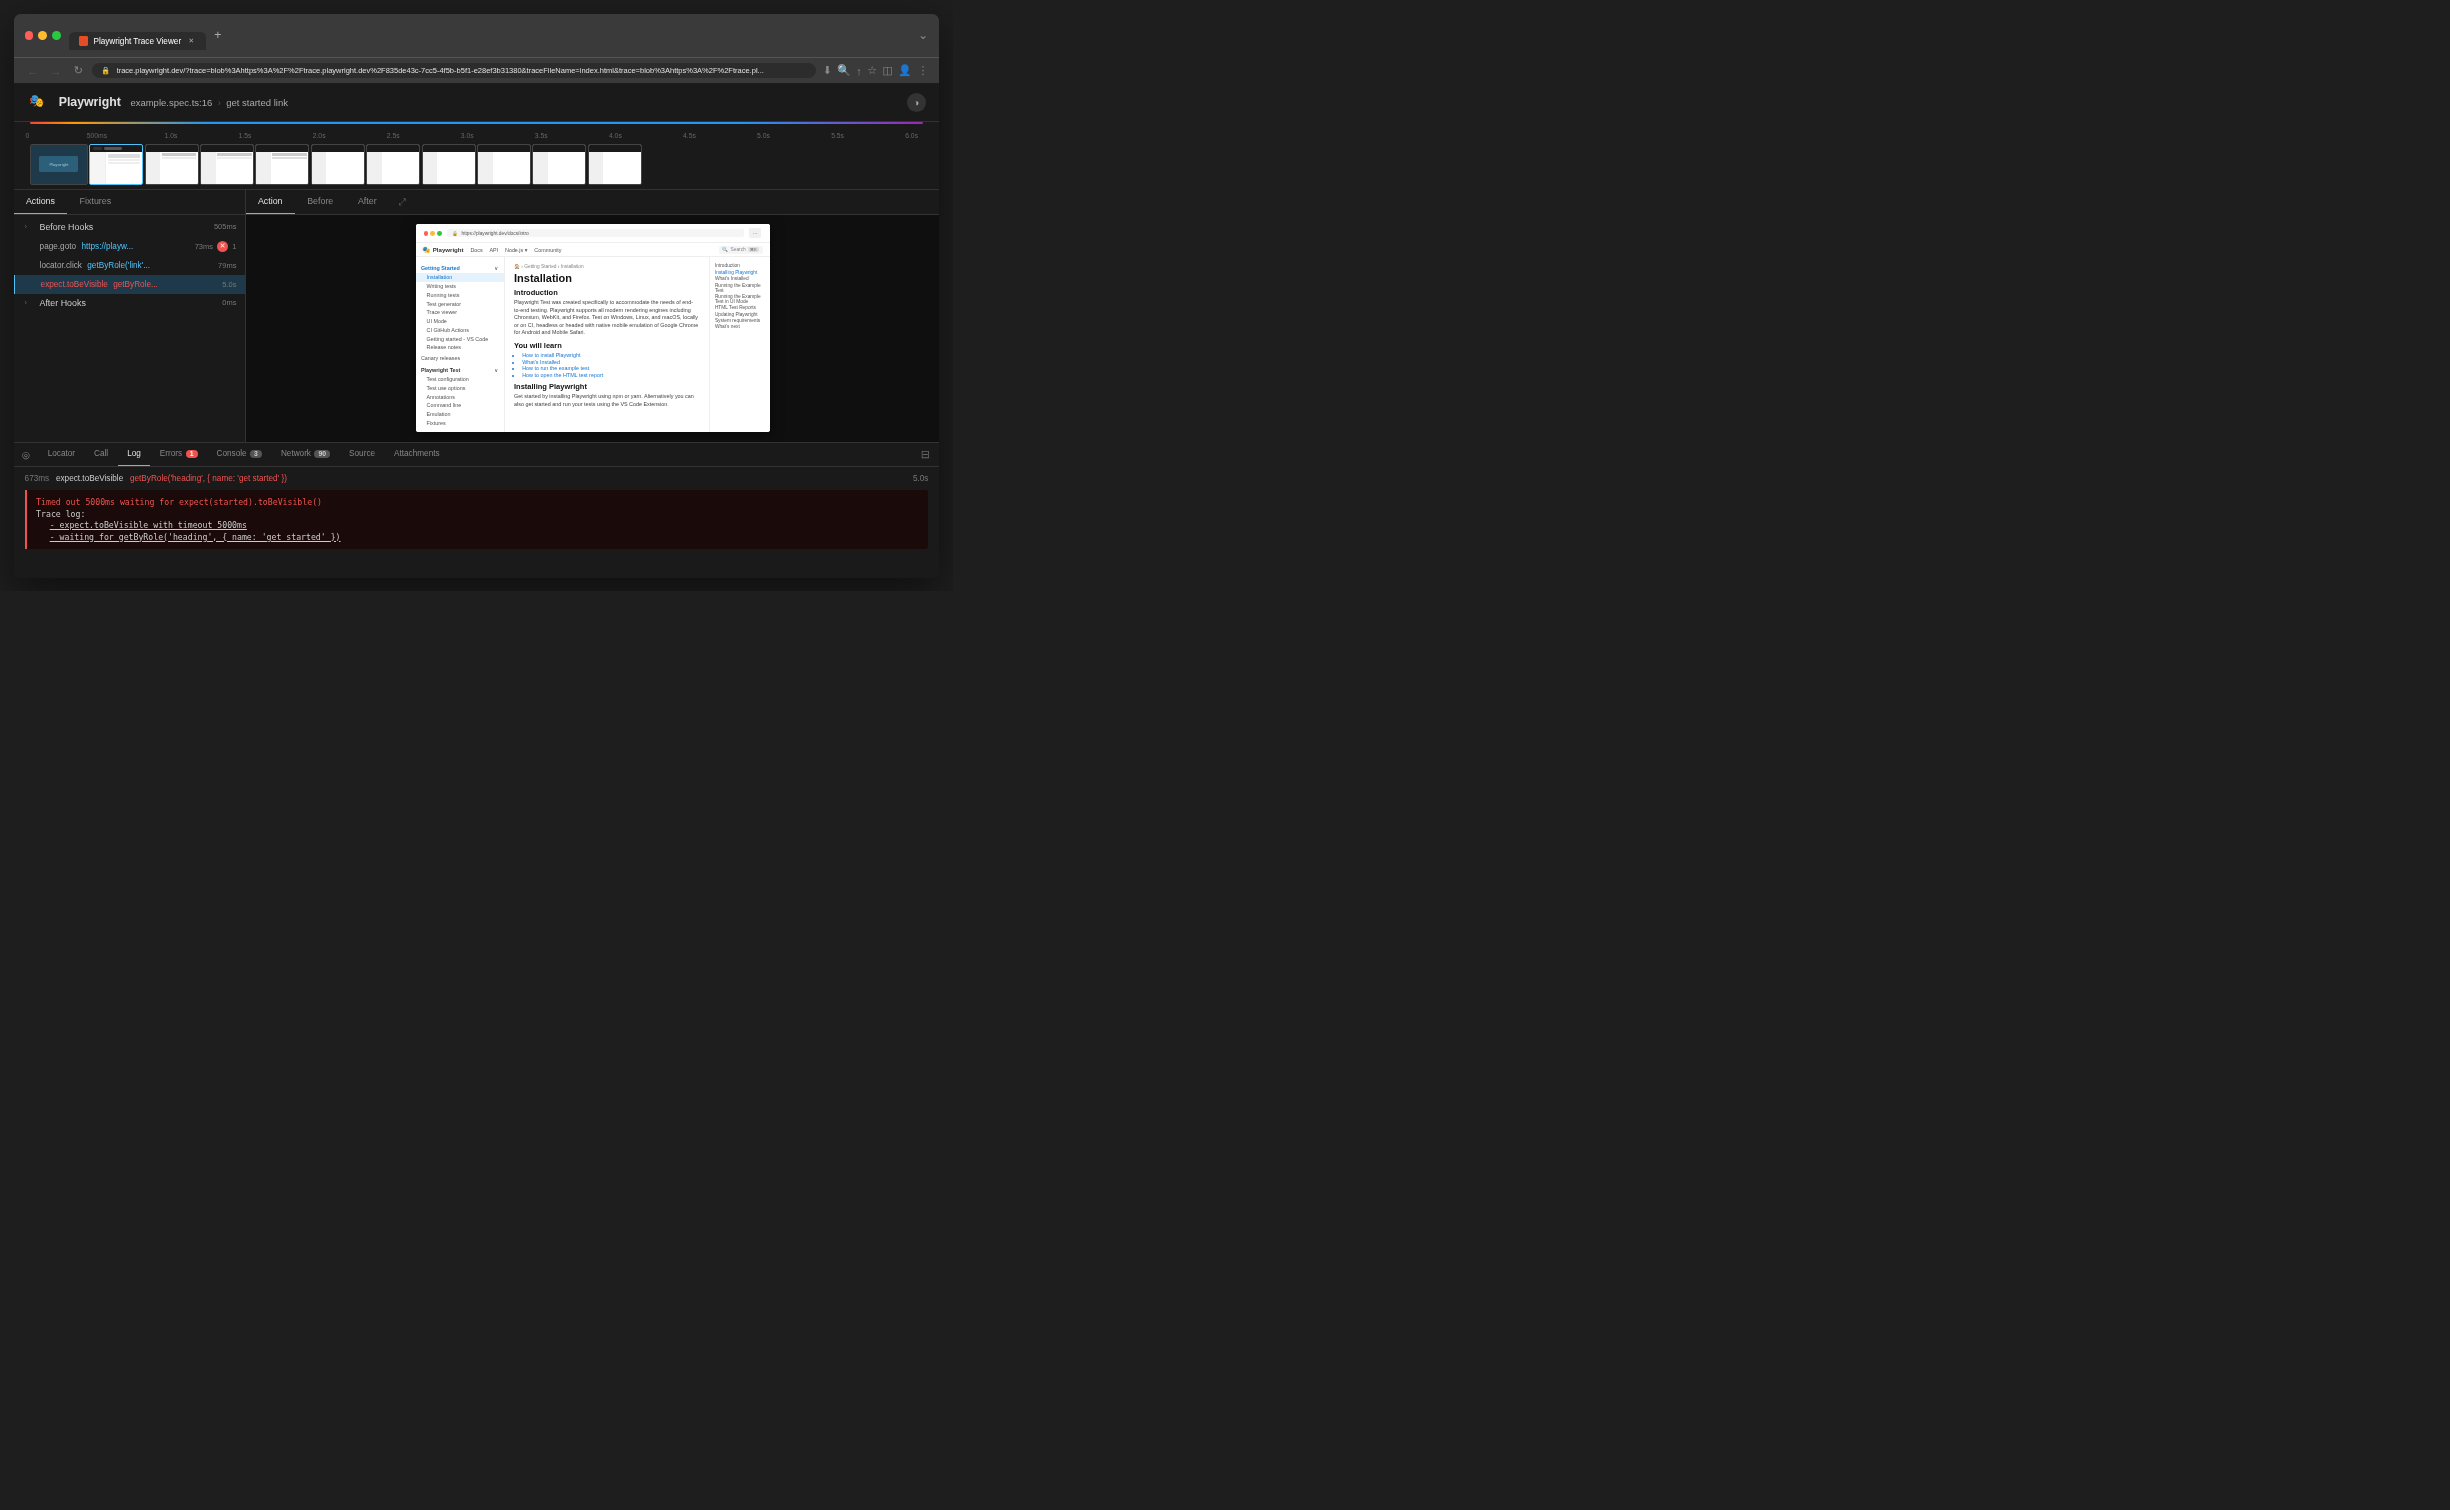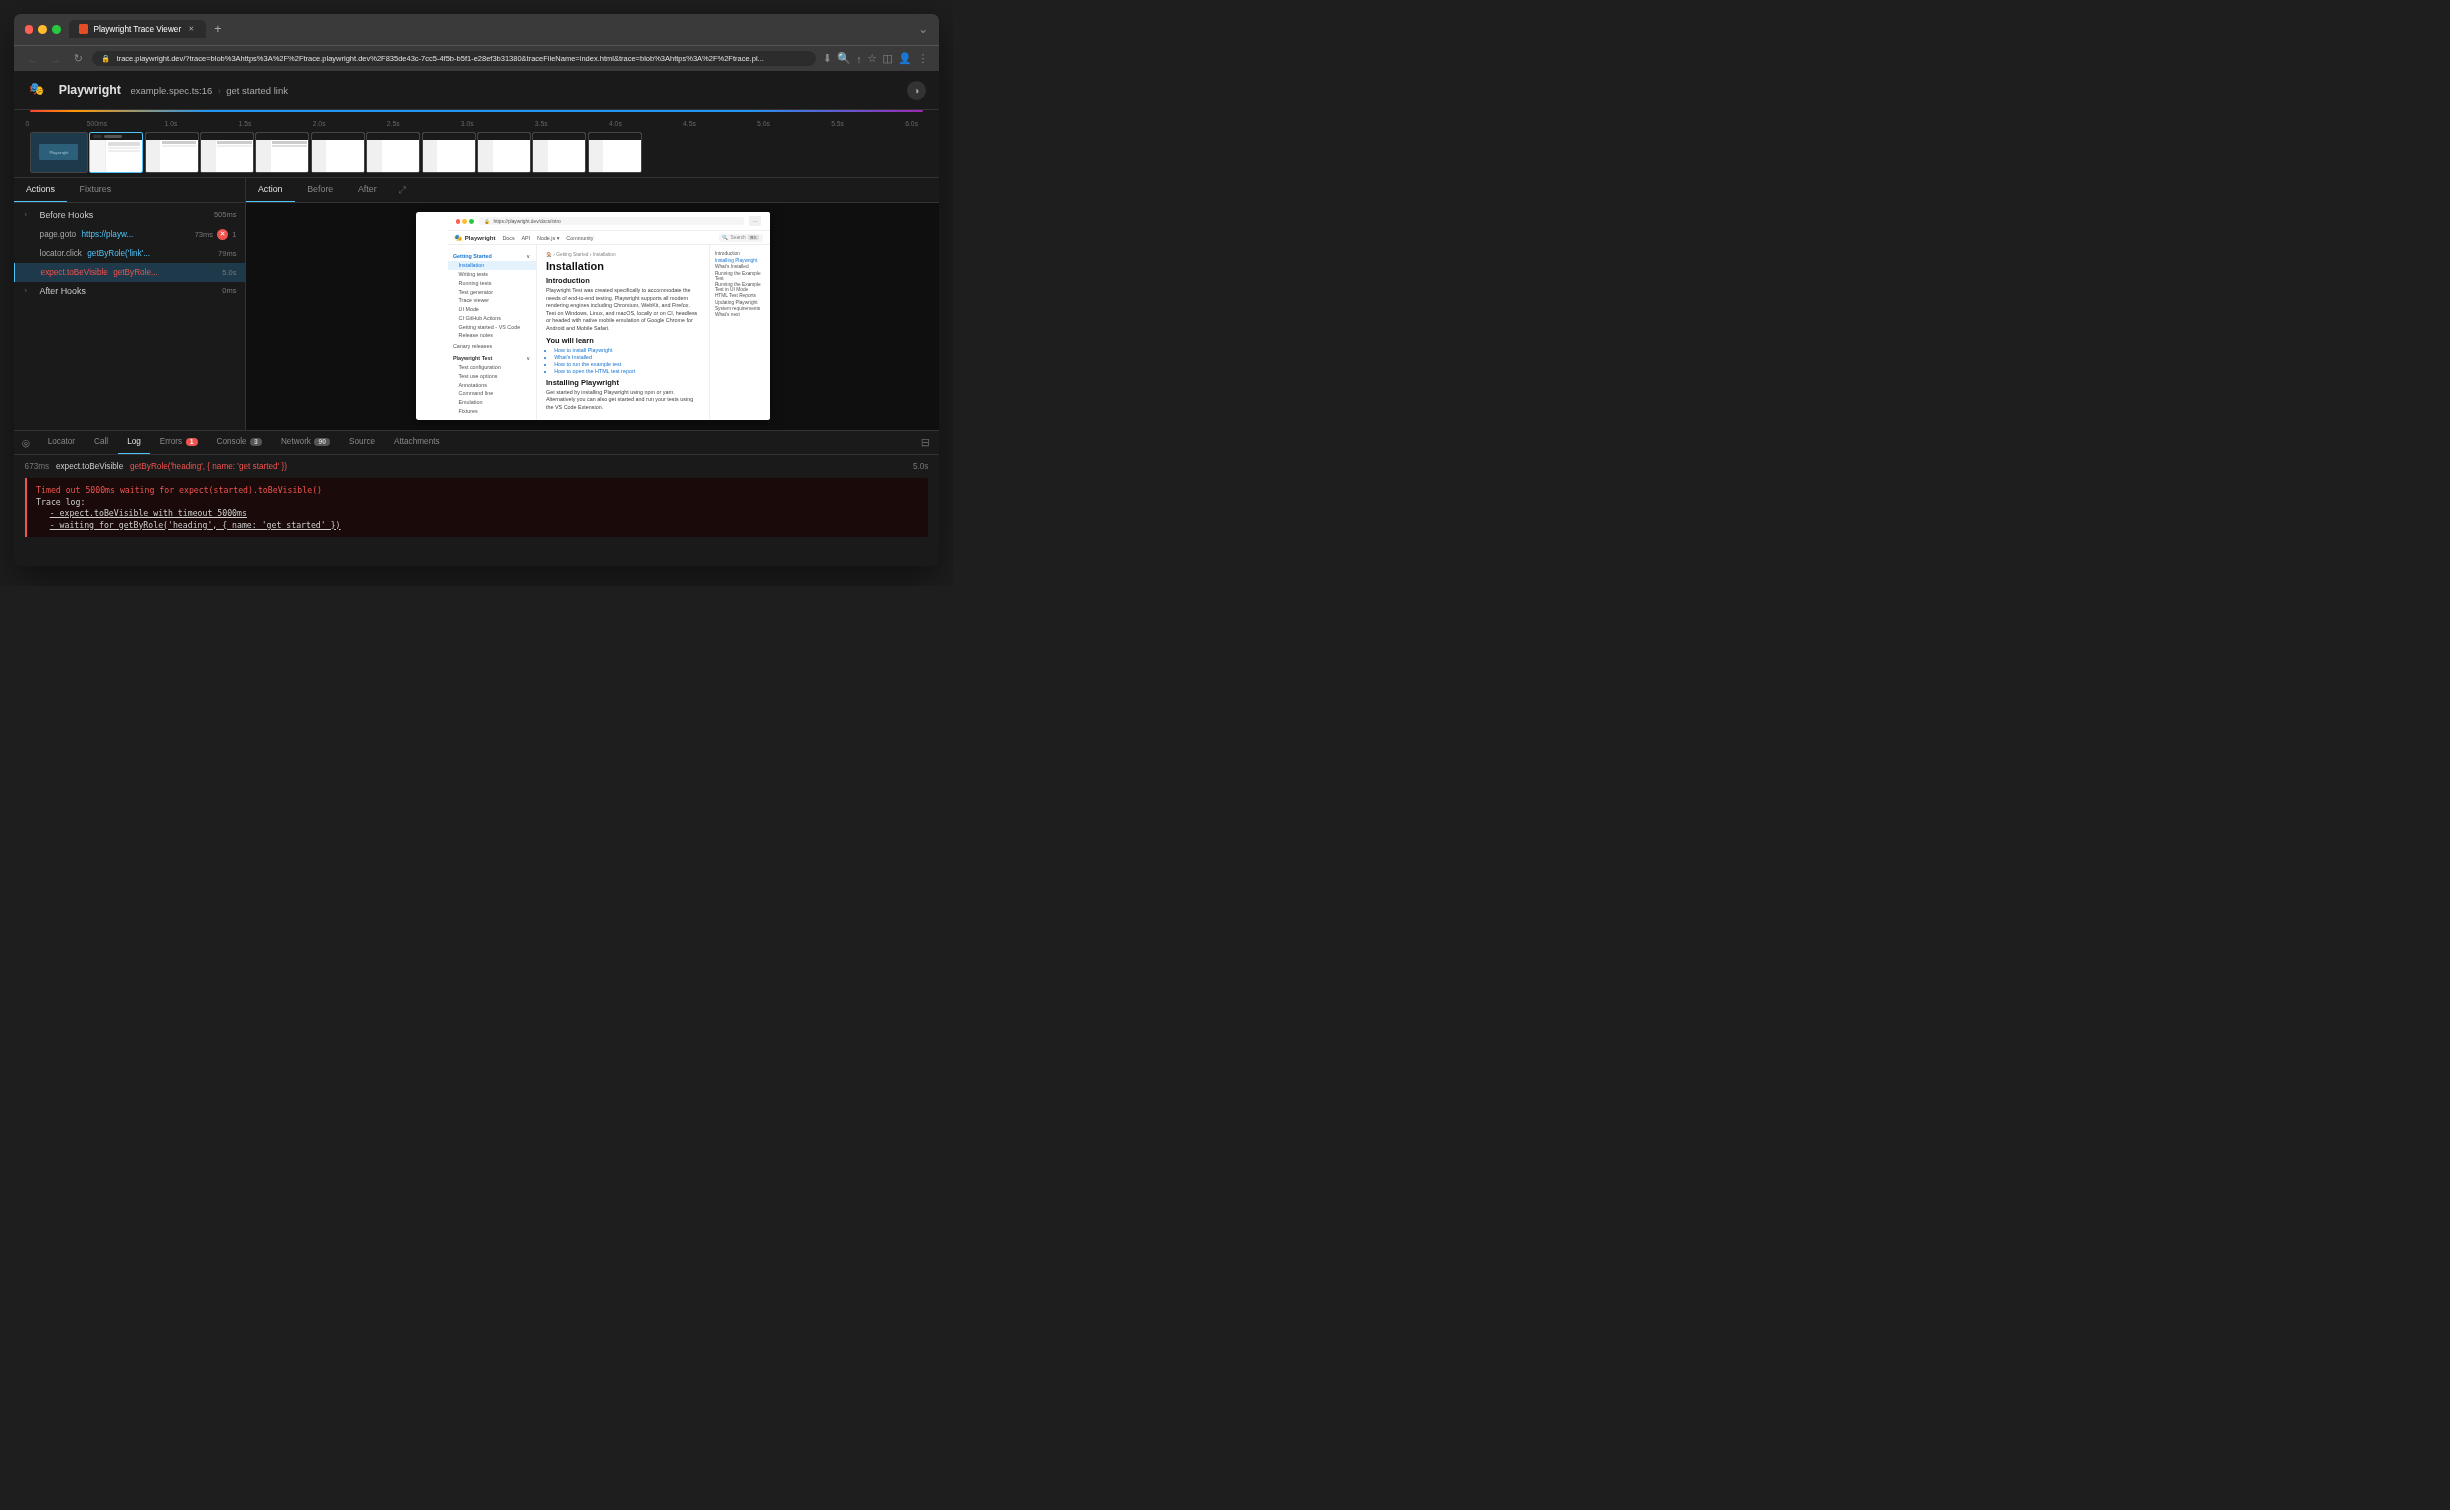--- a/index.html
+++ b/index.html
@@ -57,20 +57,21 @@
       align-items: center;
       gap: 5.4px;
       font-size: 8.2px;
       color: #e0e0e0;
       cursor: pointer;
     }
 
     .tab.active {
       background: #2c2c2c;
       color: #ffffff;
+      margin-top: 12px;
     }
 
     .tab-favicon {
       width: 9.5px;
       height: 9.5px;
       background: #e44d26;
       border-radius: 1.4px;
       display: flex;
       align-items: center;
       justify-content: center;
@@ -418,21 +419,20 @@
     }
 
     .screenshot-frame {
       background: white;
       border-radius: 2.7px;
       overflow: hidden;
       box-shadow: 0 2.7px 13.6px rgba(0,0,0,0.5);
       width: 354px;
       height: 208px;
       position: relative;
-      padding-left: 32px;
     }
 
     
     .docs-page {
       width: 100%;
       height: 100%;
       background: white;
       display: flex;
       flex-direction: column;
       font-family: -apple-system, sans-serif;

